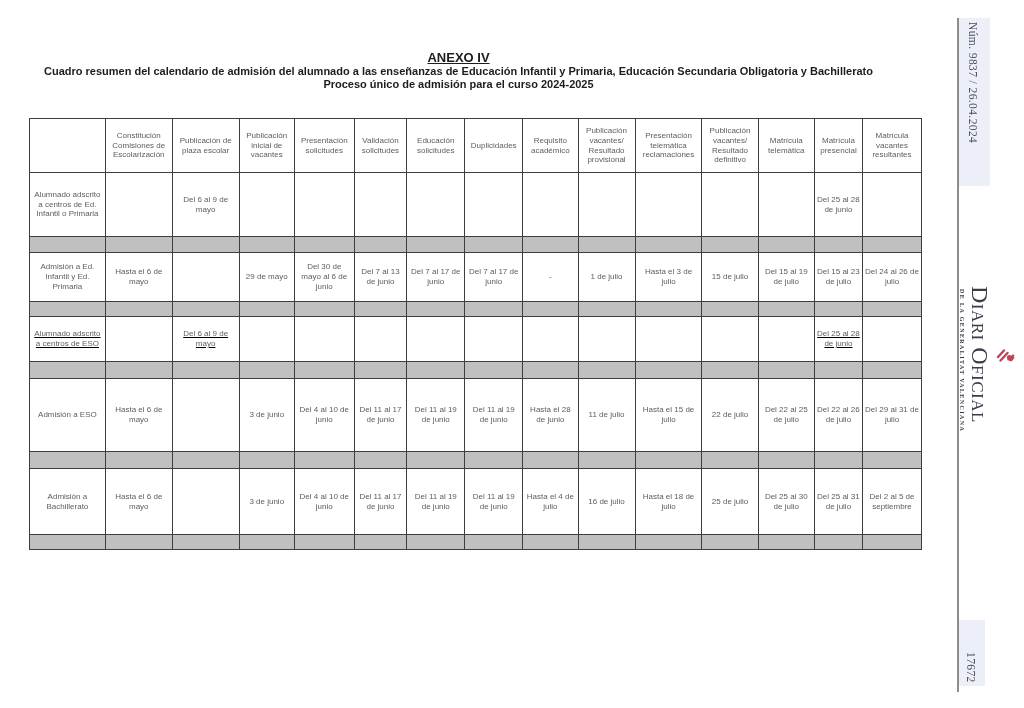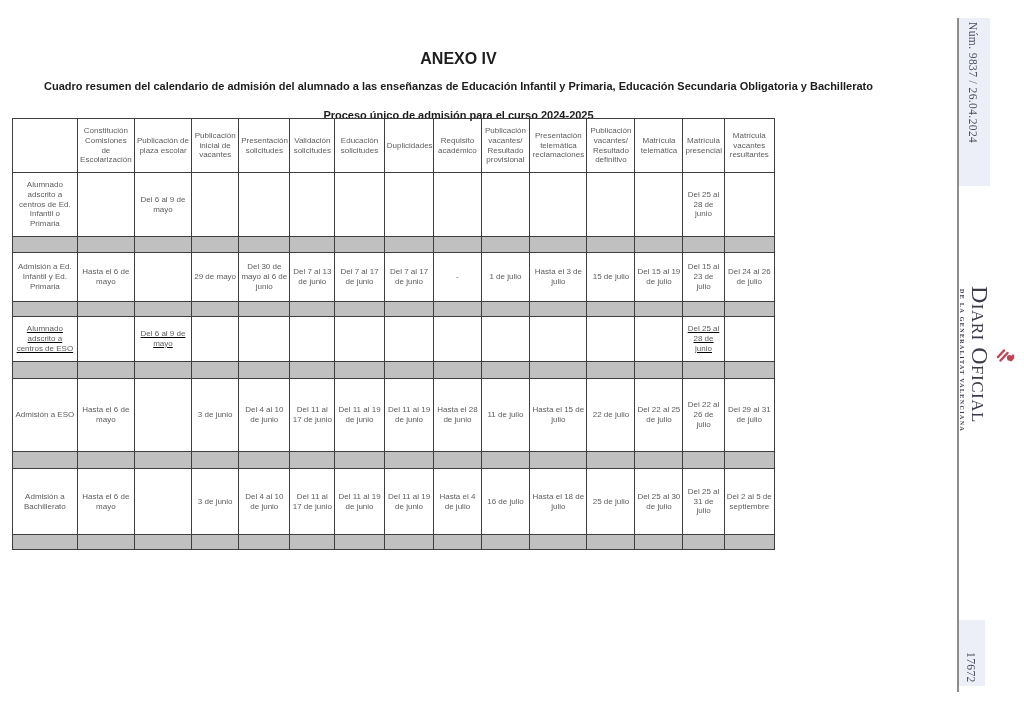--- a/index.html
+++ b/index.html
@@ -8,26 +8,26 @@
     position:relative; width:1024px; height:708px;
     background:#ffffff; overflow:hidden;
     font-family:"Liberation Sans", sans-serif;
   }
 
   
   .title-block {
     position:absolute; left:12px; top:50px; width:893px;
     text-align:center; color:#1d1d1d;
   }
-  .annex-title { font-size:16px; font-weight:bold; }
-  .main-title  { font-size:11px; font-weight:bold; margin-top:12px; }
-  .sub-title   { font-size:11px; font-weight:bold; margin-top:17px; }
+  .annex-title { font-size:13px; font-weight:bold;text-decoration:underline; }
+  .main-title  { font-size:11px; font-weight:bold; }
+  .sub-title   { font-size:11px; font-weight:bold; margin-top:1px; }
 
   
-  .table-wrap { position:absolute; left:12px; top:118px; width:763px; }
+  .table-wrap { position:absolute; left:29px; top:118px; width:893px; }
   table.cal {
     width:100%; border-collapse:collapse; table-layout:fixed;
   }
   table.cal th, table.cal td {
     border:1.5px solid #3e3e3e;
     font-size:8px; line-height:1.22;
     color:#5d5d5d; text-align:center; vertical-align:middle;
     padding:1px 2px; overflow:hidden;
     font-family:"Liberation Sans", sans-serif;
     font-weight:normal;

